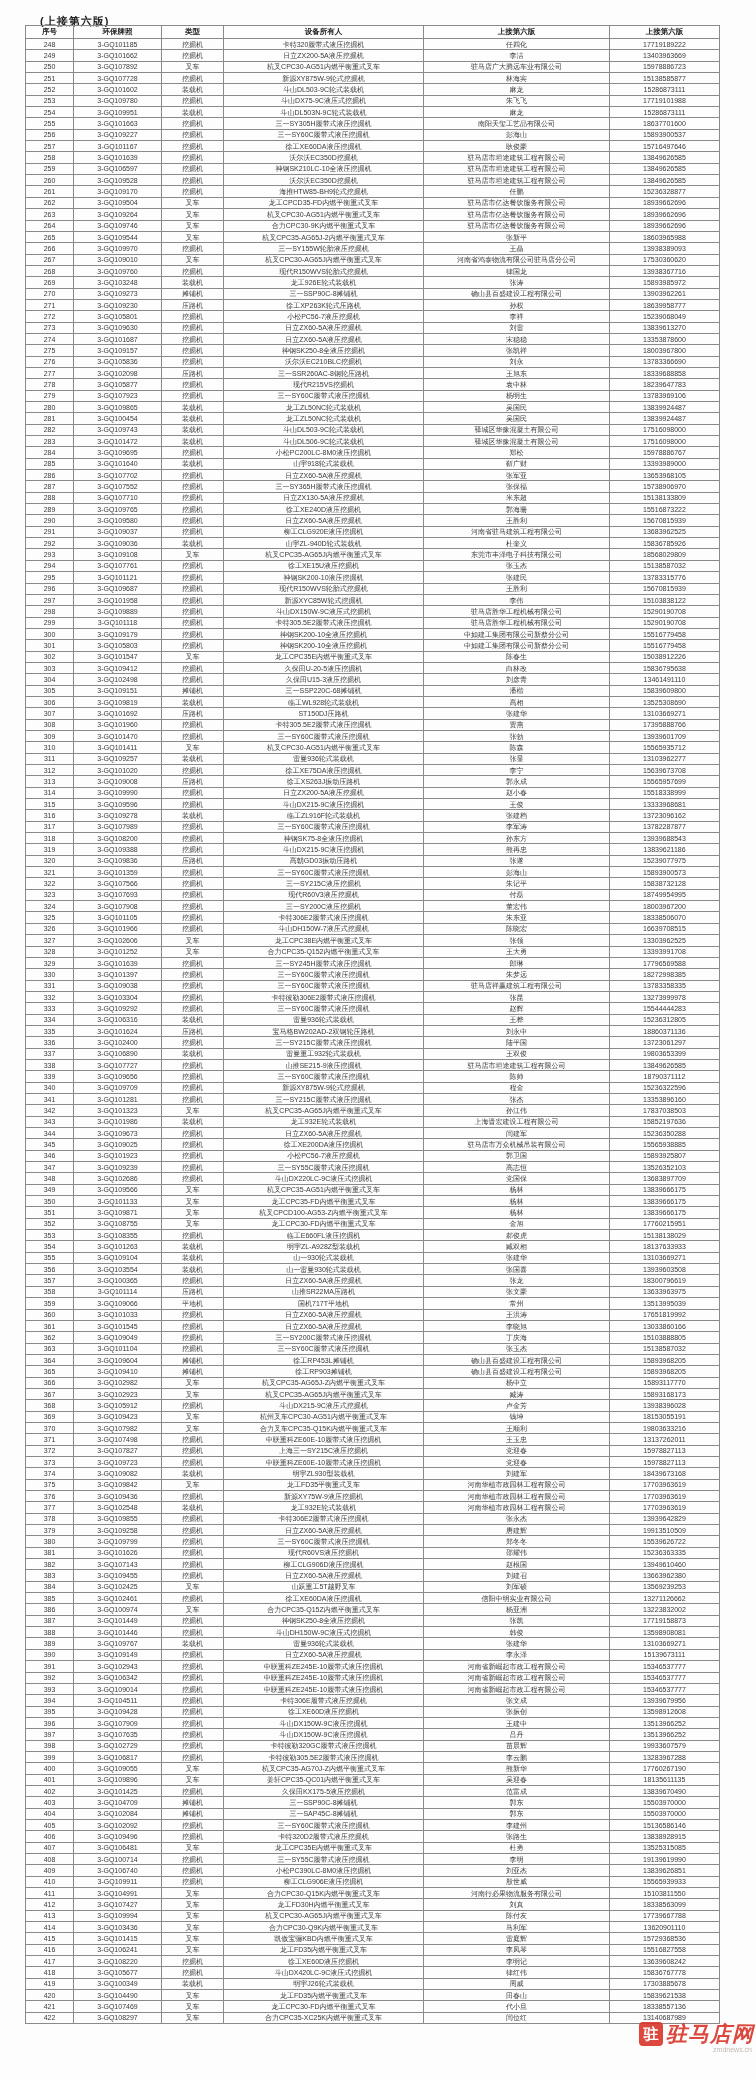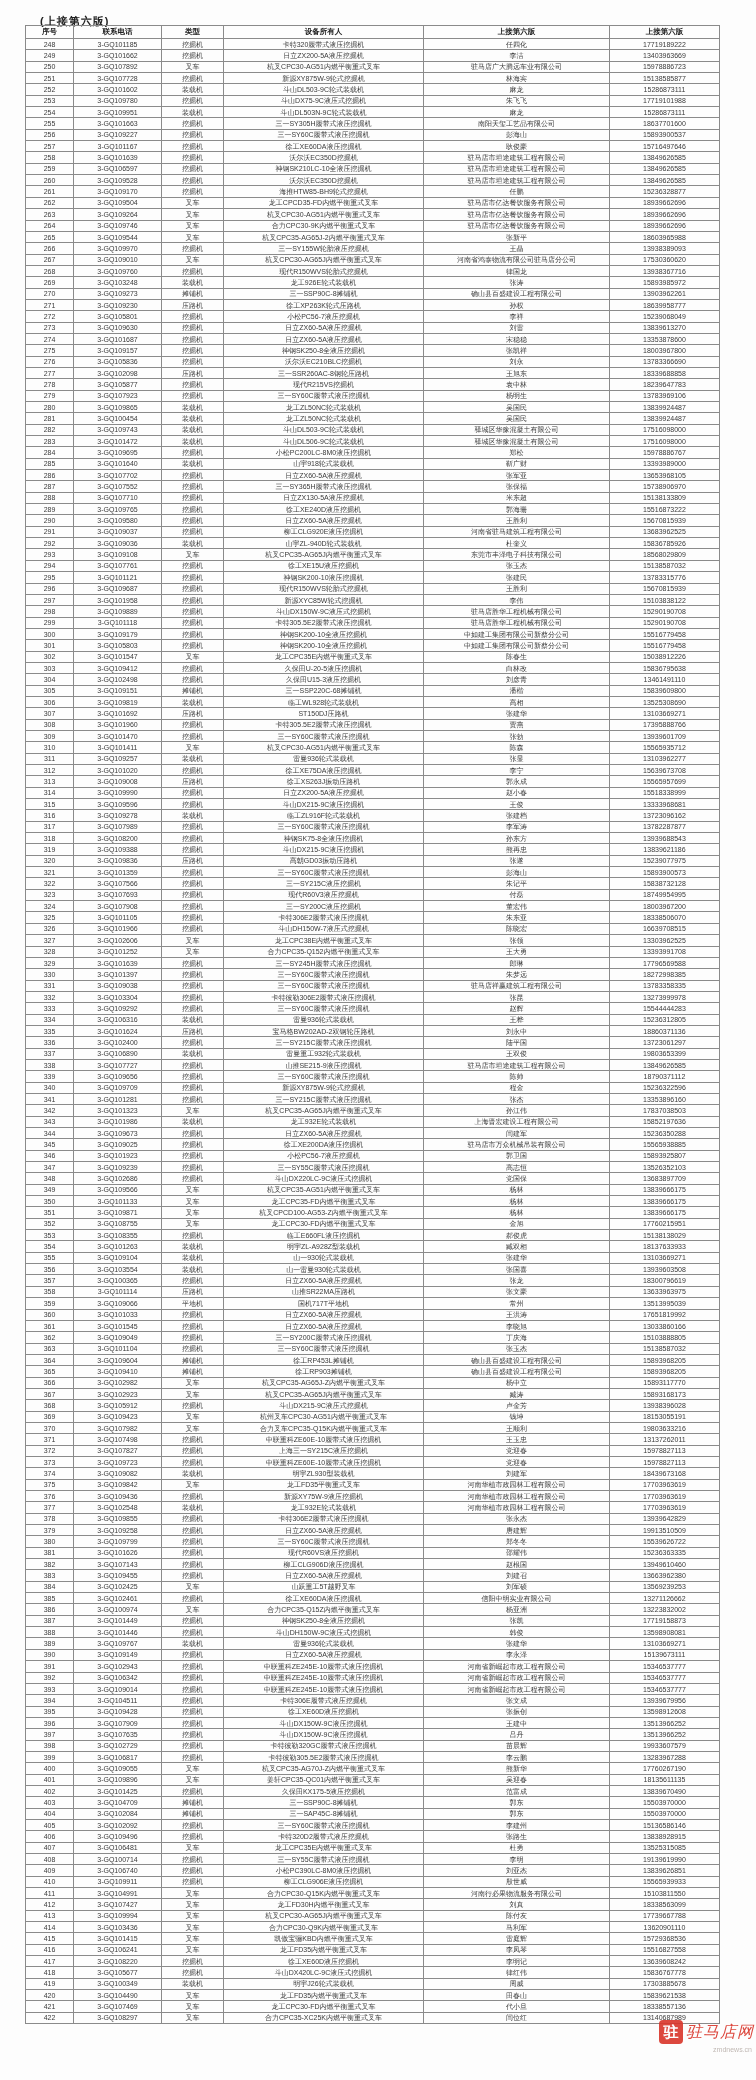--- a/index.html
+++ b/index.html
@@ -58,21 +58,21 @@
   .wm-icon {
     width:24px; height:24px;
     background:#d9352a;
     border-radius:4px;
     color:#fff;
     font-size:15px; font-weight:bold;
     display:flex; align-items:center; justify-content:center;
     margin-right:3px;
   }
   .wm-name {
-    font-size:16px; font-weight:normal; font-style:italic;
+    font-size:21px; font-weight:bold; font-style:italic;
     color:#d9352a;
     letter-spacing:1px;
   }
   .wm-url {
     position:absolute; right:2px; top:26px;
     font-size:7px; color:#b9b0ab; font-style:normal;
   }
 </style>
 </head>
 <body>
@@ -84,21 +84,21 @@
     <col class="c-no">
       <col class="c-code">
       <col class="c-type">
     <col class="c-model">
       <col class="c-owner">
       <col class="c-phone">
   </colgroup>
   <thead>
     <tr>
         <th>序号</th>
-        <th>联系电话</th>
+        <th>环保牌照</th>
         <th>类型</th>
         <th>设备所有人</th>
         <th>上接第六版</th>
         <th>上接第六版</th>
       </tr>
   </thead>
   <tbody>
       <tr>
         <td>248</td>
         <td>3-GQ101185</td>

